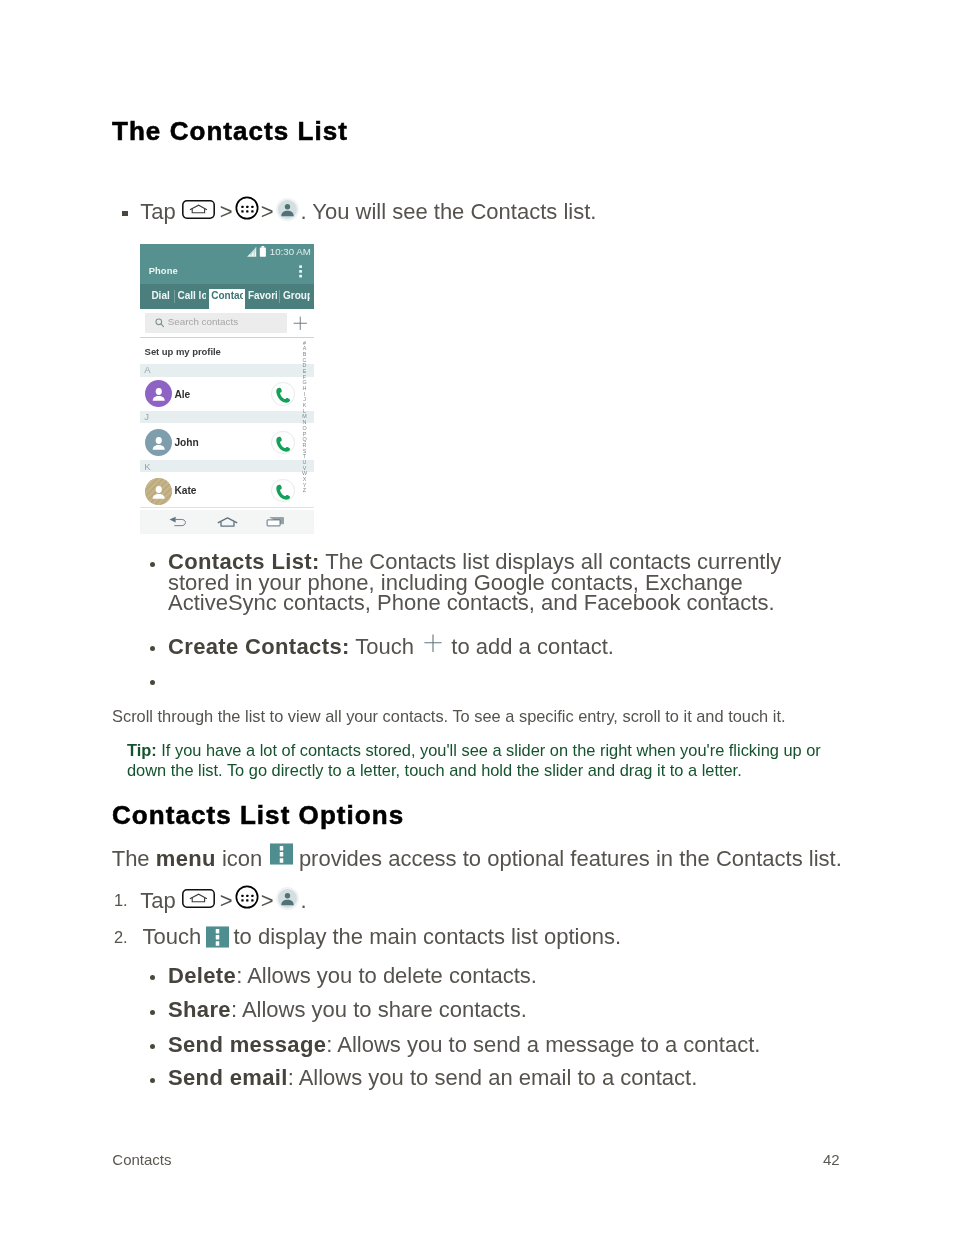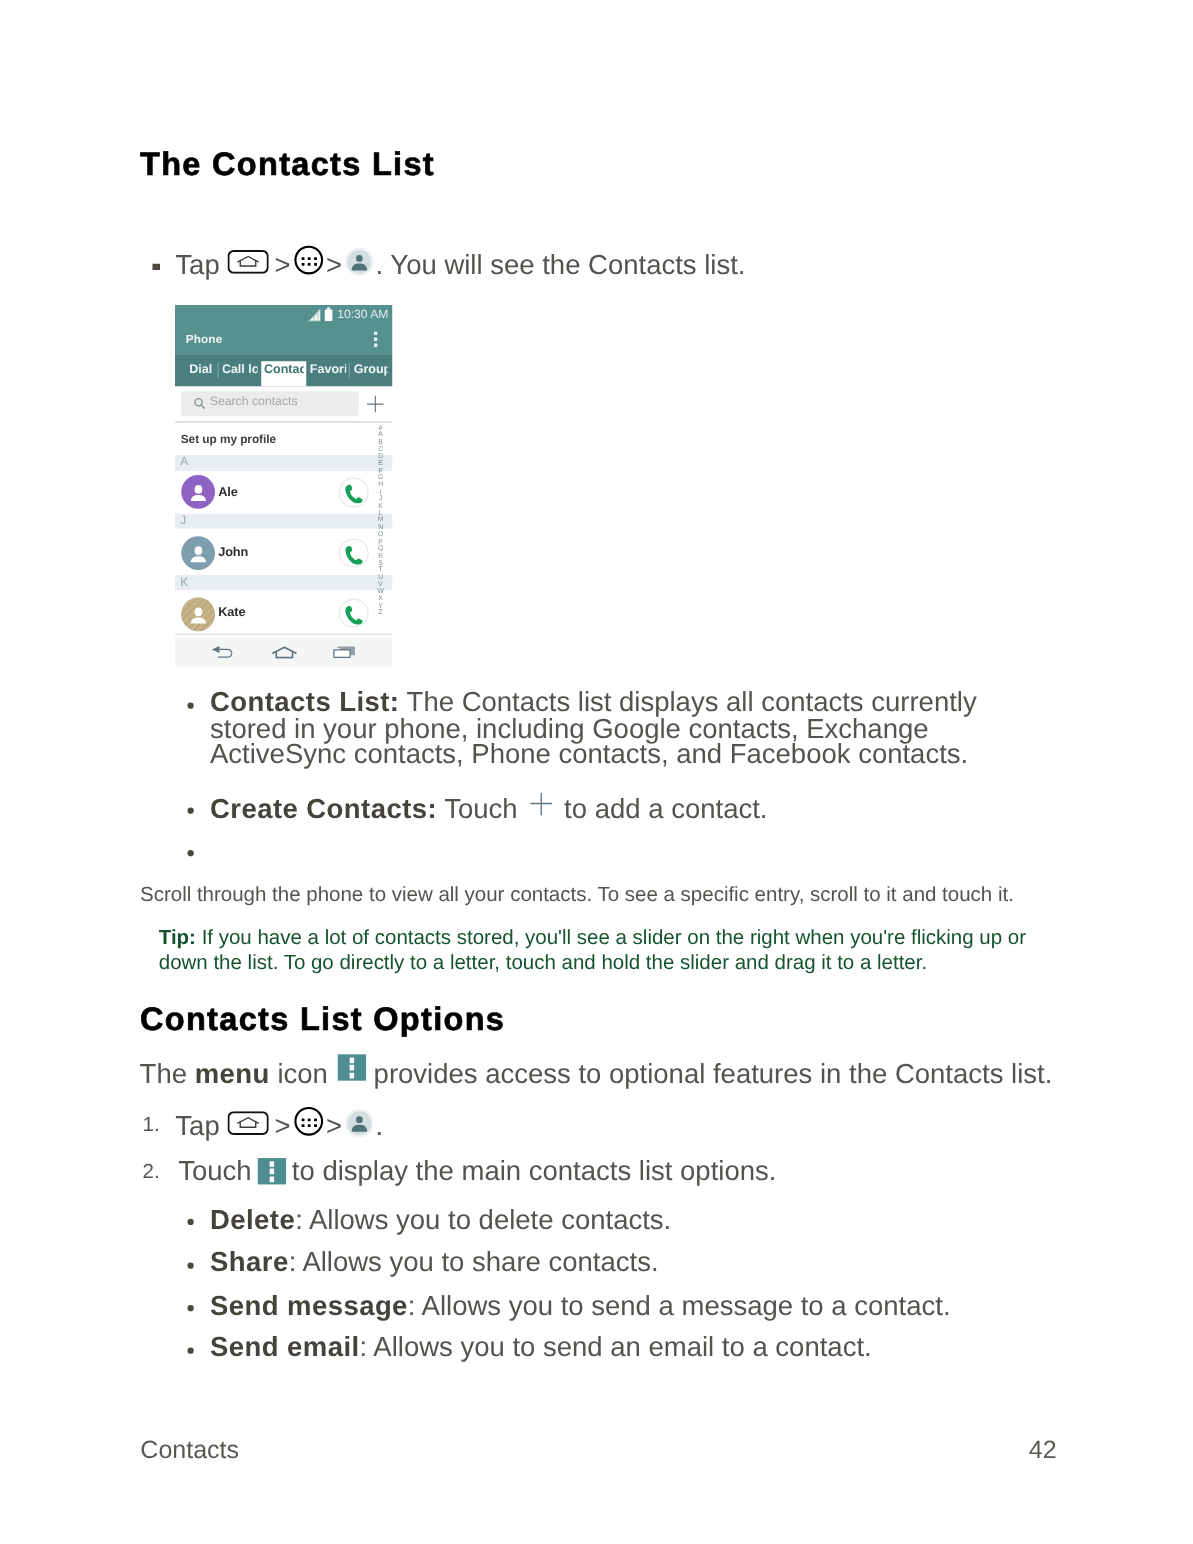--- a/index.html
+++ b/index.html
@@ -20,21 +20,21 @@
   .bullet-rd{position:absolute;width:5.2px;height:5.2px;border-radius:50%;background:#4b473f;}
 
   .li{position:absolute;font-size:22px;color:#56534e;line-height:20.7px;}
   .li b{font-weight:bold;color:#46433d;letter-spacing:0.35px;margin-top:48px;}
 
   .tip{position:absolute;left:127px;font-size:16.4px;color:#14532d;line-height:20.7px;}
   .tip b{font-weight:bold;}
 
   .num{position:absolute;font-size:16.4px;color:#56534e;line-height:20.7px;}
 
-  .footer{position:absolute;font-size:20px;color:#5b5852;line-height:20.7px;}
+  .footer{position:absolute;font-size:15px;color:#5b5852;line-height:20.7px;}
 
   
   .ico{display:inline-block;vertical-align:middle;position:relative;}
 
   
   .phone{position:absolute;left:140px;top:244px;width:174px;height:290px;
          background:#ffffff;box-sizing:border-box;overflow:hidden;
          font-family:"Liberation Sans",sans-serif;}
   .ph-status{position:absolute;left:0;top:0;width:174px;height:40.2px;background:#56918f;}
   .ph-time{position:absolute;left:129.8px;top:2.6px;font-size:9.7px;color:#e2ecec;
@@ -257,21 +257,21 @@
   <div class="bullet-rd" style="left:150.3px;top:561.8px"></div>
   <div class="li" style="left:168px;top:552px;width:670px"><b>Contacts List:</b><span> The Contacts list displays all contacts currently stored in your phone, including Google contacts, Exchange ActiveSync contacts, Phone contacts, and Facebook contacts.</span></div>
 
   <div class="bullet-rd" style="left:150.3px;top:646.2px"></div>
   <div class="li" style="left:168px;top:636.5px;white-space:nowrap"><b>Create Contacts:</b><span> Touch </span><span class="ico" style="width:18px;height:18.5px;top:-4px;margin:0 2.8px 0 4.2px"><svg width="18" height="18.5" viewBox="0 0 36 37">
           <path d="M18 0.8 L18 36.2 M0.8 17.5 L35.2 17.5" stroke="#62757f" stroke-width="2.2"></path>
         </svg></span><span> to add a contact.</span></div>
 
   <div class="bullet-rd" style="left:150.3px;top:680.2px"></div>
 
-  <p class="body" style="top:705.5px">Scroll through the phone to view all your contacts. To see a specific entry, scroll to it and touch it.</p>
+  <p class="body" style="top:705.5px">Scroll through the list to view all your contacts. To see a specific entry, scroll to it and touch it.</p>
 
   <div class="tip" style="top:739.5px;width:700px"><b>Tip:</b><span> If you have a lot of contacts stored, you'll see a slider on the right when you're flicking up or down the list. To go directly to a letter, touch and hold the slider and drag it to a letter.</span></div>
 
   <h1 class="sec" style="top:801.5px">Contacts List Options</h1>
 
   <div class="li" style="left:111.7px;top:848.5px;white-space:nowrap"><span>The </span><b>menu</b><span> icon </span><span class="ico" style="width:23px;height:22px;top:-6px;margin:0 0.2px 0 1.2px"><svg width="23" height="22" viewBox="0 0 48 44">
           <rect width="48" height="44" fill="#4e8e90"></rect>
           <g fill="#ffffff">
             <rect x="20.3" y="5.2" width="7.4" height="9.5" rx="0.8"></rect>
             <rect x="20.3" y="17.6" width="7.4" height="9.5" rx="0.8"></rect>

